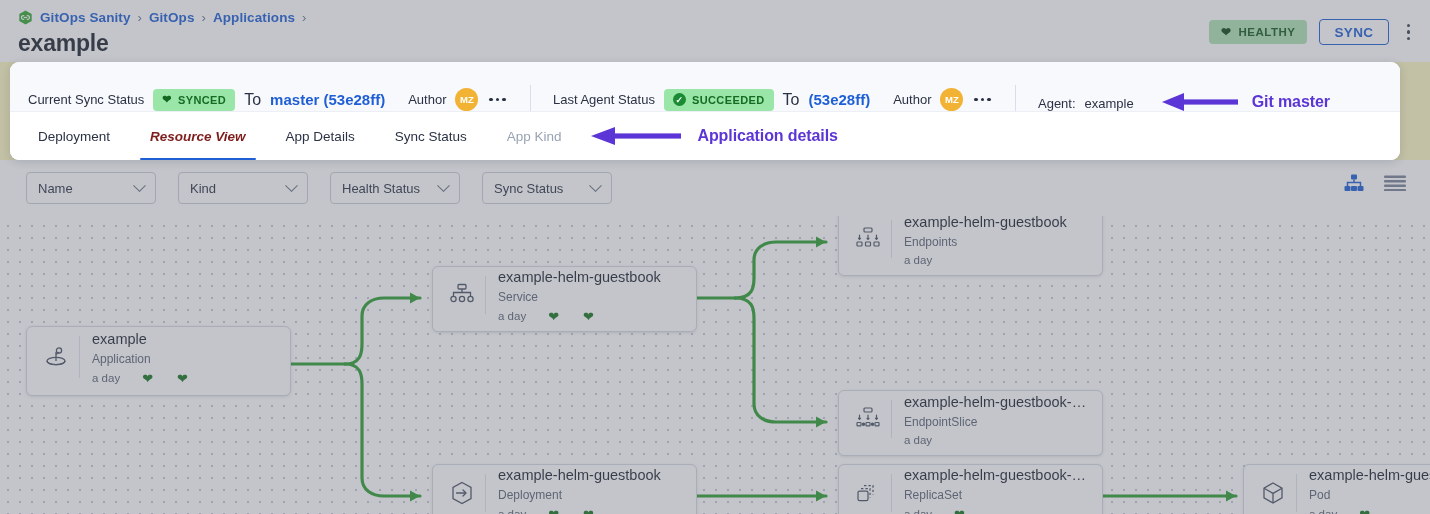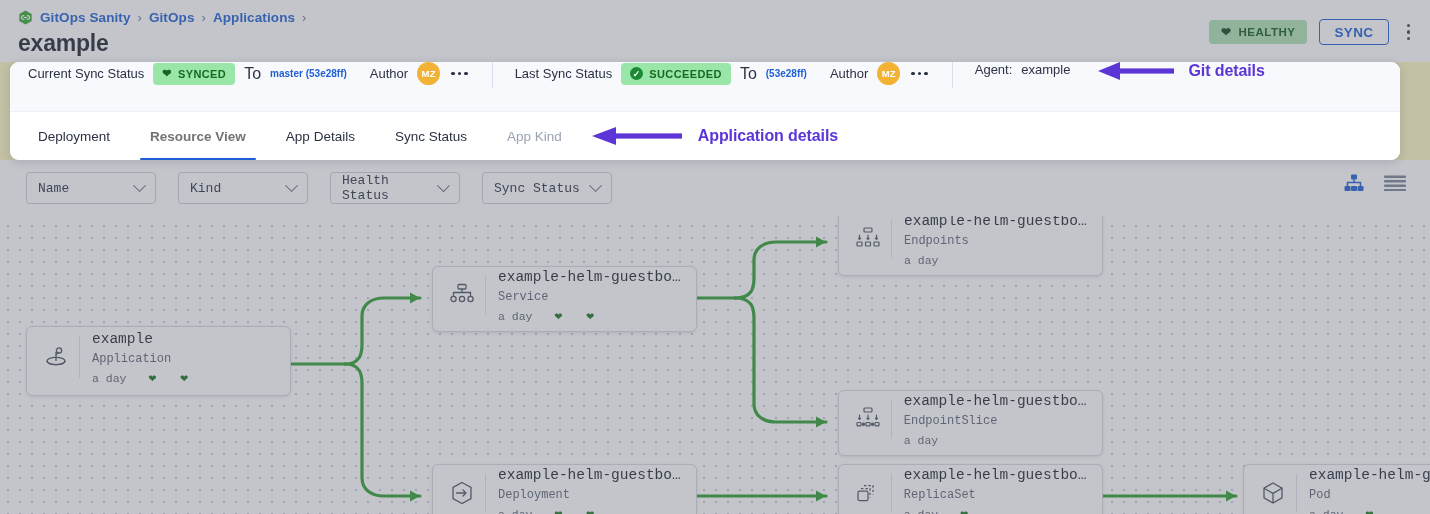--- a/index.html
+++ b/index.html
@@ -58,39 +58,39 @@
   
   .panel {
     position: absolute; left: 10px; top: 62px;
     width: 1390px; height: 98px;
     background: #ffffff; border-radius: 9px;
     box-shadow: 0 2px 10px rgba(20,30,60,.14);
     overflow: hidden; z-index: 40;
   }
   .syncbar {
     height: 50px; background: #f8f9fd;
-    display: flex; align-items: flex-start; gap: 4px;
+    display: flex; align-items: flex-end; gap: 4px;
     padding: 0 22px 0 8px; font-size: 13px; color: #262d3d;
     border-bottom: 1px solid #eceff6;
   }
   .sb-group { display: flex; align-items: center; gap: 9px; padding: 0 10px; white-space: nowrap; }
   .sb-label { color: #2b3244; font-size: 13px; }
   .pill {
     display: inline-flex; align-items: center; gap: 6px;
     background: #9ae6a8; border-radius: 4px; height: 22px; padding: 0 9px;
     color: #156b22; font-size: 11px; font-weight: 700; letter-spacing: .4px;
   }
   .pill .heart { color: #12681f; font-size: 11px; line-height: 1; }
   .pill .check {
     width: 13px; height: 13px; border-radius: 50%; background: #1a8a33;
     color: #fff; font-size: 9px; display: flex; align-items: center; justify-content: center;
     font-weight: 700;
   }
   .sb-to { color: #2b3244; font-size: 16px; }
-  .sb-rev { color: #1f5fd6; font-weight: 700; font-size: 10px; }
+  .sb-rev { color: #1f5fd6; font-weight: 700; font-size: 15px; }
   .avatar {
     width: 23px; height: 23px; border-radius: 50%; background: #f2b233;
     color: #ffffff; font-size: 9.5px; font-weight: 700;
     display: flex; align-items: center; justify-content: center; letter-spacing: .2px;
   }
   .dots3 { display: flex; gap: 3px; align-items:center; cursor: pointer; padding: 4px 2px; }
   .dots3 i { width: 3.5px; height: 3.5px; border-radius: 50%; background: #2b3244; display:block; }
   .divider-v { width: 1px; height: 26px; background: #d9dfea; margin: 0 8px; }
   .sb-agent { color: #2b3244; font-size: 13px; }
 
@@ -101,33 +101,32 @@
 
   .tabs {
     height: 48px; display: flex; align-items: stretch; padding: 0 0 0 8px;
     background: #ffffff;
   }
   .tab {
     display: flex; align-items: center; padding: 0 14px; margin: 0 6px;
     font-size: 13.5px; color: #2b3244; cursor: pointer; position: relative;
     white-space: nowrap;
   }
-  .tab.active { font-weight: 700; color: #737373; }
+  .tab.active { font-weight: 700; color: #7f1d1d; font-style: italic; }
   .tab.active::after {
     content: ""; position: absolute; left: 4px; right: 4px; bottom: 0;
     height: 2.5px; background: #1f5fd6; border-radius: 2px;
   }
   .tab.disabled { color: #9aa3b4; cursor: default; }
   .tabs-anno { display: flex; align-items: center; gap: 16px; margin-left: 10px; }
 
   
   .graph-area {
     position: absolute; left: 0; top: 160px; width: 1430px; height: 274px;
     background: #ffffff;
-    font-family: Liberation Mono, monospace;
   }
   .filters {
     position: absolute; left: 0; top: 0; width: 1430px; height: 56px;
     background: #ffffff; display: flex; align-items: center; padding: 0 26px; gap: 22px;
   }
   .select {
     width: 130px; height: 32px; border: 1px solid #c7cdd9; border-radius: 4px;
     background: #ffffff; display: flex; align-items: center; justify-content: space-between;
     padding: 0 11px; font-size: 13px; color: #2b3244; cursor: pointer;
   }
@@ -453,21 +452,21 @@
         <span class="dots3">
             <i></i>
             <i></i>
             <i></i>
           </span>
       </div>
 
       <span class="divider-v"></span>
 
       <div class="sb-group">
-        <span class="sb-label">Last Sync Status</span>
+        <span class="sb-label">Last Agent Status</span>
         <span class="pill">
           <span class="check">✓</span>
           <span>SUCCEEDED</span>
         </span>
         <span class="sb-to">To</span>
         <span class="sb-rev">(53e28ff)</span>
         <span class="sb-label" style="margin-left:14px;">Author</span>
         <span class="avatar">MZ</span>
         <span class="dots3">
             <i></i>
@@ -481,21 +480,21 @@
       <div class="sb-group">
         <span class="sb-agent">Agent:</span>
         <span class="sb-agent">example</span>
       </div>
 
       <div class="anno" style="margin-left:14px;">
         <svg class="arrow-left" viewBox="0 0 76 18">
           <polygon points="0,9 22,0 22,18" fill="#5b35d5"></polygon>
           <rect x="21" y="6.4" width="55" height="5.2" fill="#5b35d5"></rect>
         </svg>
-        <span class="anno-text">Git details</span>
+        <span class="anno-text">Git master</span>
       </div>
     </div>
 
     <div class="tabs">
       <div class="tab">Deployment</div>
       <div class="tab active">Resource View</div>
       <div class="tab">App Details</div>
       <div class="tab">Sync Status</div>
       <div class="tab disabled">App Kind</div>
 

